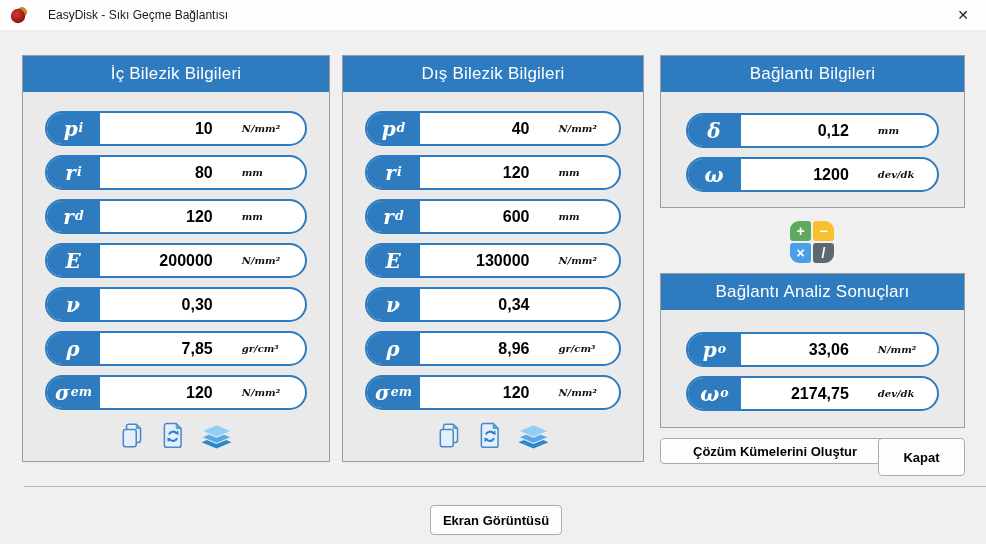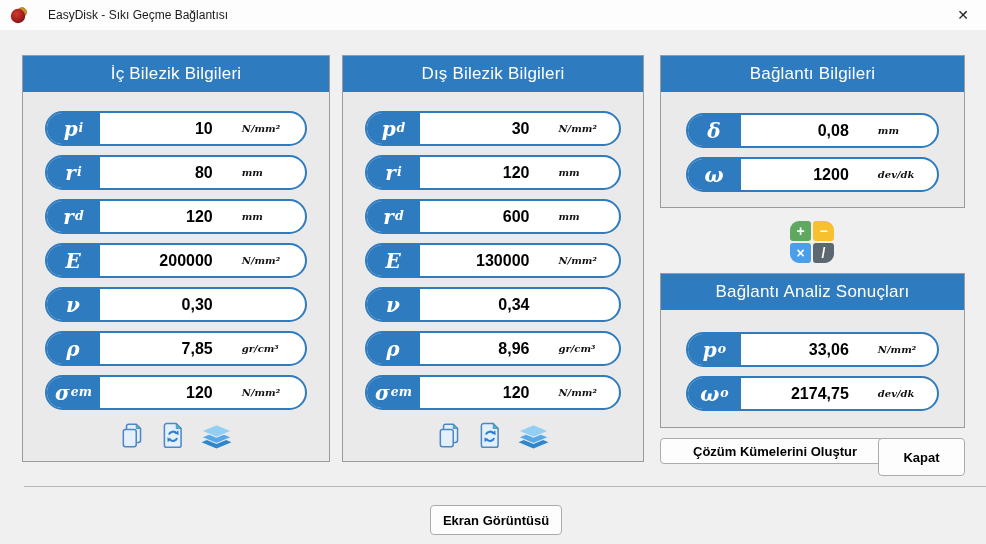--- a/index.html
+++ b/index.html
@@ -178,21 +178,21 @@
 
 <div class="panel" id="panel-outer">
   <div class="panel-header">Dış Bilezik Bilgileri</div>
   <div class="rows">
     <div class="row">
       <div class="cap">
           <span>p</span>
           <sub>d</sub>
         </div>
       <div class="field">
-          <span class="val">30</span>
+          <span class="val">40</span>
           <span class="unit">N/mm²</span>
         </div>
     </div>
     <div class="row">
       <div class="cap">
           <span>r</span>
           <sub>i</sub>
         </div>
       <div class="field">
           <span class="val">120</span>
@@ -274,21 +274,21 @@
 
 <div class="panel" id="panel-conn">
   <div class="panel-header">Bağlantı Bilgileri</div>
   <div class="rows narrow">
     <div class="row">
       <div class="cap">
           <span>δ</span>
           <sub></sub>
         </div>
       <div class="field">
-          <span class="val">0,08</span>
+          <span class="val">0,12</span>
           <span class="unit">mm</span>
         </div>
     </div>
     <div class="row">
       <div class="cap">
           <span>ω</span>
           <sub></sub>
         </div>
       <div class="field">
           <span class="val">1200</span>

